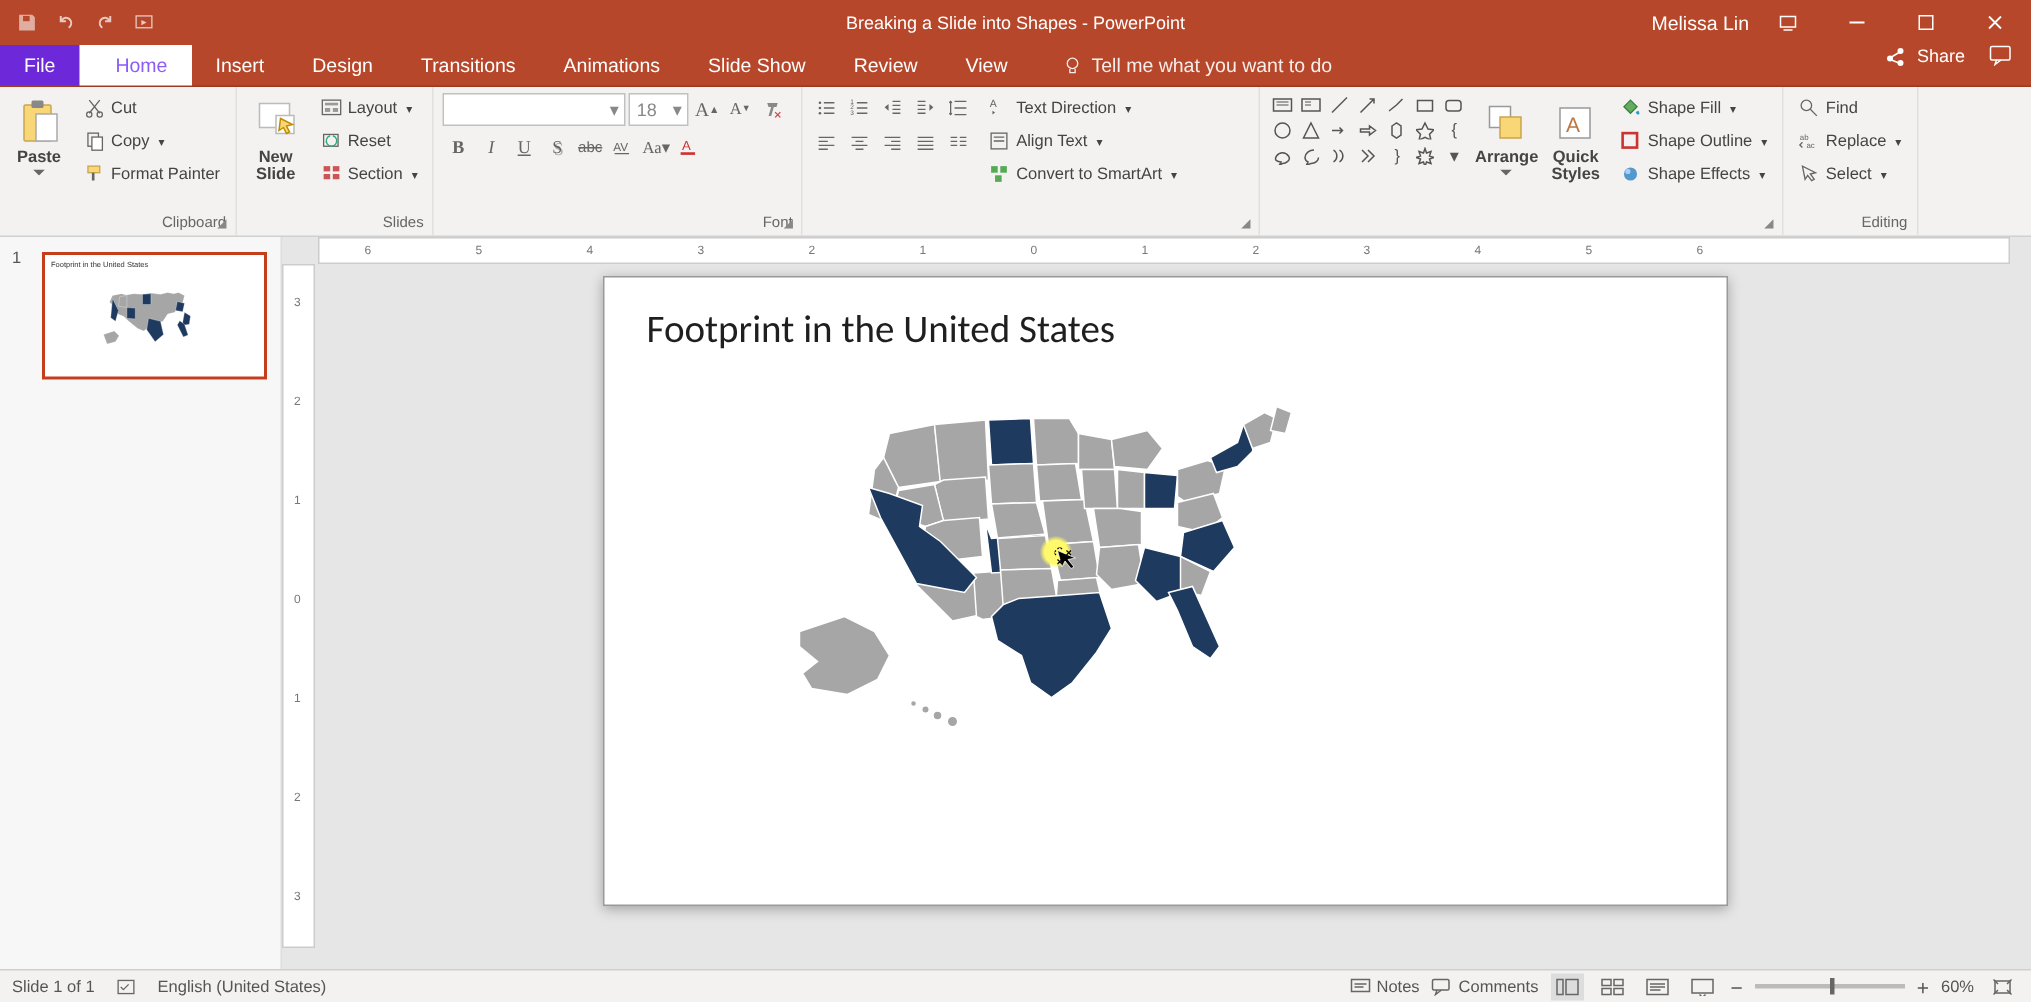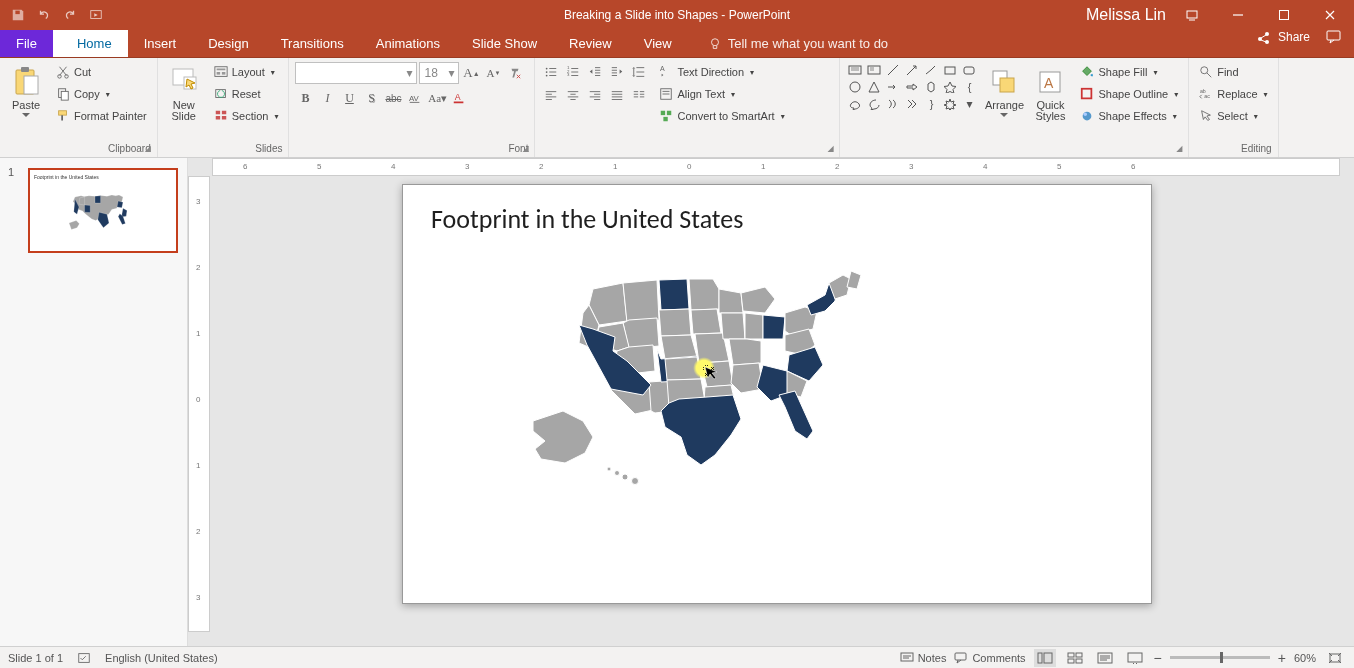--- a/index.html
+++ b/index.html
@@ -9,32 +9,32 @@
 .qat { display: flex; gap: 2px; margin-left: 6px; }
 .qat-btn { width: 24px; height: 24px; display: flex; align-items: center; justify-content: center; opacity: .7; }
 .qat-btn svg { width: 14px; height: 14px; }
 .title-text { position: absolute; left: 50%; transform: translateX(-50%); font-size: 12px; }
 .title-right { margin-left: auto; display: flex; align-items: center; gap: 6px; padding-right: 4px; }
 .win-btn { width: 40px; height: 30px; display: flex; align-items: center; justify-content: center; }
 
 .tabbar { height: 28px; background: #B7472A; display: flex; align-items: stretch; color: #fff; border-bottom: 1px solid #9a3b22; }
 .tab { padding: 0 16px; display: flex; align-items: center; font-size: 13px; cursor: pointer; }
 .tab.file { background: #6d28d9; }
-.tab.active { background: #fff; color: #0369a1; padding-left: 24px; }
+.tab.active { background: #fff; color: #8b5cf6; padding-left: 24px; }
 .tellme { display: flex; align-items: center; gap: 6px; margin-left: 20px; font-size: 13px; opacity: .9; }
 .tab-right { margin-left: auto; display: flex; align-items: flex-start; padding: 0 12px; gap: 8px; }
 
 .ribbon { height: 100px; background: #f3f2f1; border-bottom: 1px solid #d0d0d0; display: flex; }
 .rgroup { border-right: 1px solid #e0e0e0; display: flex; flex-direction: column; padding: 2px 6px 0; position: relative; }
 .rgroup-body { flex: 1; display: flex; align-items: flex-start; gap: 6px; padding-top: 2px; }
 .rgroup-label { font-size: 10px; color: #666; text-align: right; padding: 2px 0 3px; position: relative; }
 .rgroup-expand { position: absolute; right: 2px; bottom: 3px; width: 10px; height: 10px; font-size: 8px; color: #888; }
 .bigbtn { display: flex; flex-direction: column; align-items: center; width: 40px; gap: 2px; padding-top: 4px; }
 .bigbtn .icon { width: 32px; height: 32px; display: flex; align-items: center; justify-content: center; }
-.bigbtn .lbl { font-size: 11px; text-align: center; line-height: 11px; }
+.bigbtn .lbl { font-size: 11px; text-align: center; line-height: 11px; font-weight: bold; }
 .stack { display: flex; flex-direction: column; gap: 2px; }
 .sbtn { display: flex; align-items: center; gap: 4px; font-size: 11px; padding: 1px 4px; height: 20px; white-space: nowrap; }
 .sbtn .micon { width: 14px; height: 14px; flex-shrink: 0; }
 .combo { height: 22px; border: 1px solid #c0c0c0; background: #fff; display: flex; align-items: center; padding: 0 4px; font-size: 12px; color: #888; }
 .icon-row { display: flex; gap: 2px; align-items: center; }
 .icbtn { width: 20px; height: 20px; display: flex; align-items: center; justify-content: center; color: #666; }
 .icbtn svg { width: 14px; height: 14px; }
 .shapes-grid { display: grid; grid-template-columns: repeat(7, 18px); grid-auto-rows: 16px; gap: 1px; }
 .shape-cell { display: flex; align-items: center; justify-content: center; color: #555; }
 
@@ -89,21 +89,21 @@
       </div>
     <div class="qat-btn">
         <svg viewBox="0 0 16 16">
           <rect x="2" y="3" width="12" height="9" fill="none" stroke="#fff"></rect>
           <path d="M6 6l4 2-4 2z" fill="#fff"></path>
         </svg>
       </div>
   </div>
   <div class="title-text">Breaking a Slide into Shapes - PowerPoint</div>
   <div class="title-right">
-    <span style="font-size:16px;">Melissa Lin</span>
+    <span style="font-size:13px;">Melissa Lin</span>
     <div class="win-btn">
         <svg width="14" height="14" viewBox="0 0 14 14">
           <rect x="2" y="3" width="10" height="7" fill="none" stroke="#fff"></rect>
           <path d="M4 12h6" stroke="#fff"></path>
         </svg>
       </div>
     <div class="win-btn">
         <svg width="12" height="12">
           <path d="M1 6h10" stroke="#fff" stroke-width="1.2"></path>
         </svg>

